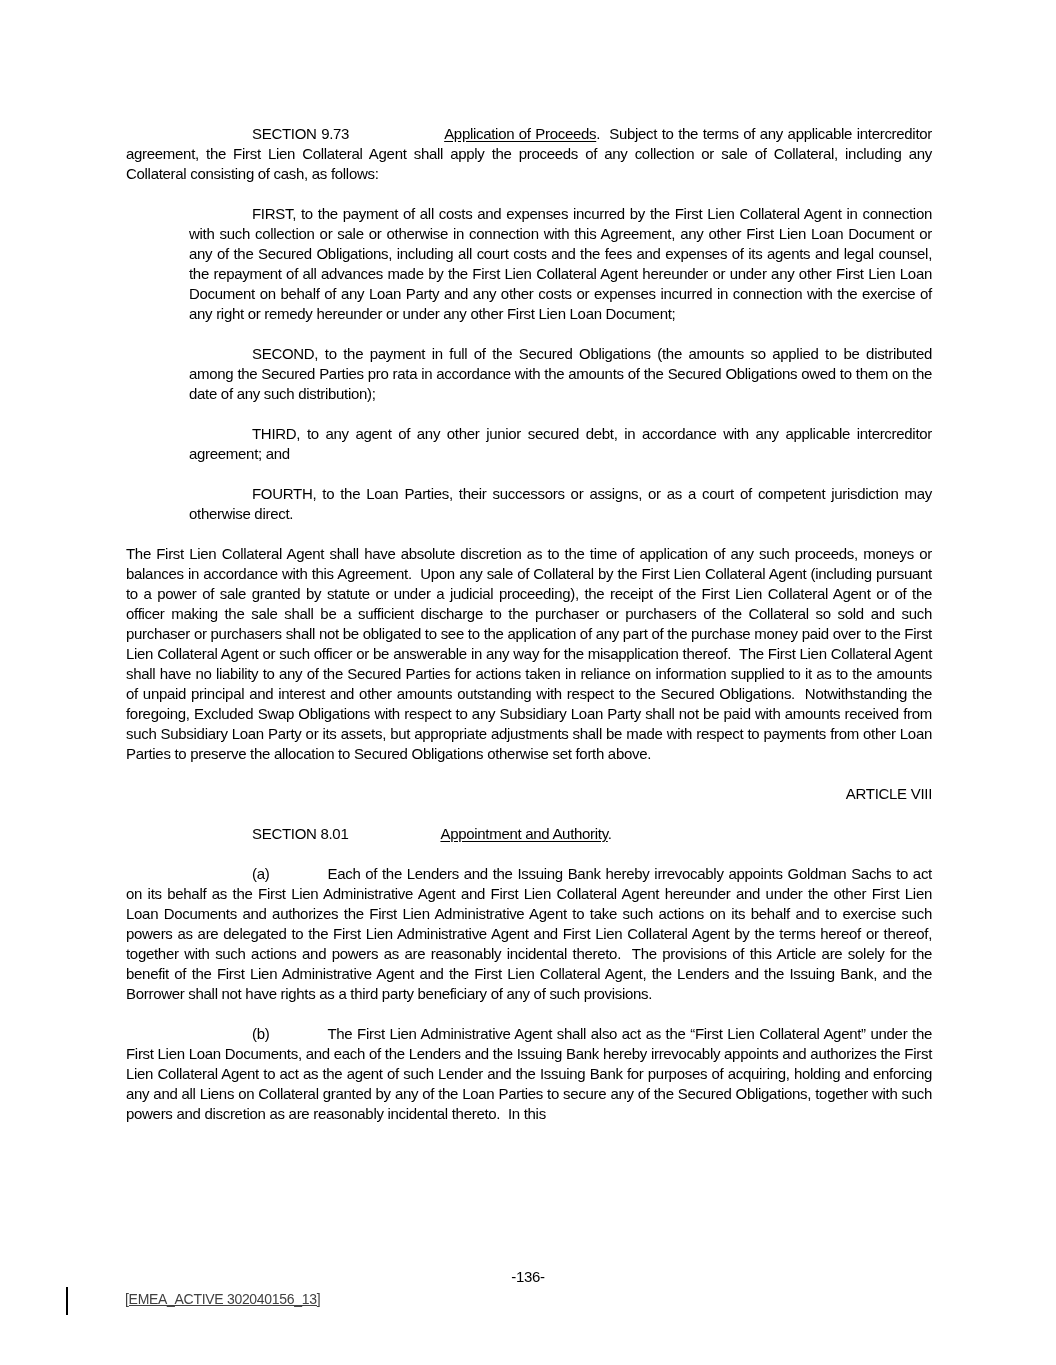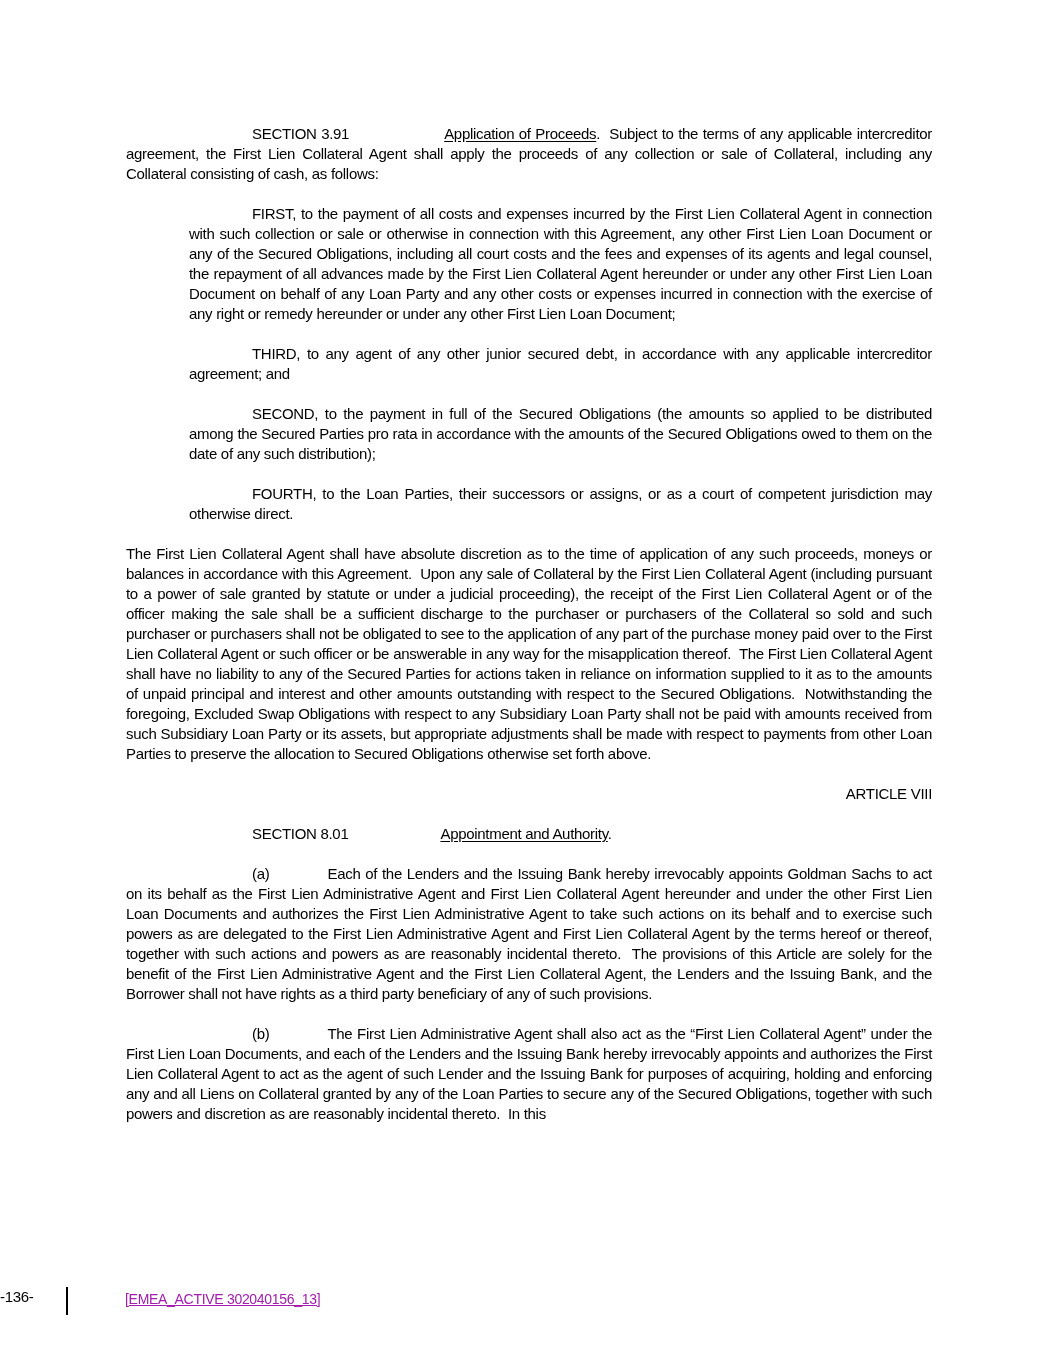--- a/index.html
+++ b/index.html
@@ -37,57 +37,56 @@
   .u { text-decoration: underline; text-underline-offset: 2px; margin-left: 47px; }
   .tab { display: inline-block; height: 1px; }
   .t48 { width: 48px; }
   .t45 { width: 45px; }
   .t58 { width: 58px; }
   .pageno {
     position: absolute;
     left: 0;
     top: 1268px;
     width: 1056px;
-    text-align: left;
+    text-align: center;
     font-size: 15px;
     letter-spacing: -0.3px;
-    margin-top: 20px;
   }
   .stamp {
     position: absolute;
     left: 125px;
     top: 1291px;
     font-size: 14px;
     letter-spacing: -0.3px;
-    color: #a21caf;
+    color: #404040;
     text-decoration: underline;
     cursor: pointer;
   }
   .changebar {
     position: absolute;
     left: 66px;
     top: 1287px;
     width: 2px;
     height: 28px;
     background: #000000;
   }
 </style>
 </head>
 <body>
 
 <div class="page">
   <div class="content">
 
-    <p class="sec"><span>SECTION 3.91</span><span class="tab t48"></span><span class="u">Application of Proceeds</span><span>.  Subject to the terms of any applicable intercreditor agreement, the First Lien Collateral Agent shall apply the proceeds of any collection or sale of Collateral, including any Collateral consisting of cash, as follows:</span></p>
+    <p class="sec"><span>SECTION 9.73</span><span class="tab t48"></span><span class="u">Application of Proceeds</span><span>.  Subject to the terms of any applicable intercreditor agreement, the First Lien Collateral Agent shall apply the proceeds of any collection or sale of Collateral, including any Collateral consisting of cash, as follows:</span></p>
 
     <p class="ind">FIRST, to the payment of all costs and expenses incurred by the First Lien Collateral Agent in connection with such collection or sale or otherwise in connection with this Agreement, any other First Lien Loan Document or any of the Secured Obligations, including all court costs and the fees and expenses of its agents and legal counsel, the repayment of all advances made by the First Lien Collateral Agent hereunder or under any other First Lien Loan Document on behalf of any Loan Party and any other costs or expenses incurred in connection with the exercise of any right or remedy hereunder or under any other First Lien Loan Document;</p>
 
+    <p class="ind">SECOND, to the payment in full of the Secured Obligations (the amounts so applied to be distributed among the Secured Parties pro rata in accordance with the amounts of the Secured Obligations owed to them on the date of any such distribution);</p>
+
     <p class="ind">THIRD, to any agent of any other junior secured debt, in accordance with any applicable intercreditor agreement; and</p>
-
-    <p class="ind">SECOND, to the payment in full of the Secured Obligations (the amounts so applied to be distributed among the Secured Parties pro rata in accordance with the amounts of the Secured Obligations owed to them on the date of any such distribution);</p>
 
     <p class="ind">FOURTH, to the Loan Parties, their successors or assigns, or as a court of competent jurisdiction may otherwise direct.</p>
 
     <p class="flush">The First Lien Collateral Agent shall have absolute discretion as to the time of application of any such proceeds, moneys or balances in accordance with this Agreement.  Upon any sale of Collateral by the First Lien Collateral Agent (including pursuant to a power of sale granted by statute or under a judicial proceeding), the receipt of the First Lien Collateral Agent or of the officer making the sale shall be a sufficient discharge to the purchaser or purchasers of the Collateral so sold and such purchaser or purchasers shall not be obligated to see to the application of any part of the purchase money paid over to the First Lien Collateral Agent or such officer or be answerable in any way for the misapplication thereof.  The First Lien Collateral Agent shall have no liability to any of the Secured Parties for actions taken in reliance on information supplied to it as to the amounts of unpaid principal and interest and other amounts outstanding with respect to the Secured Obligations.  Notwithstanding the foregoing, Excluded Swap Obligations with respect to any Subsidiary Loan Party shall not be paid with amounts received from such Subsidiary Loan Party or its assets, but appropriate adjustments shall be made with respect to payments from other Loan Parties to preserve the allocation to Secured Obligations otherwise set forth above.</p>
 
     <p class="center">ARTICLE VIII</p>
 
 
     <p class="sec"><span>SECTION 8.01</span><span class="tab t45"></span><span class="u">Appointment and Authority</span><span>.</span></p>
 

